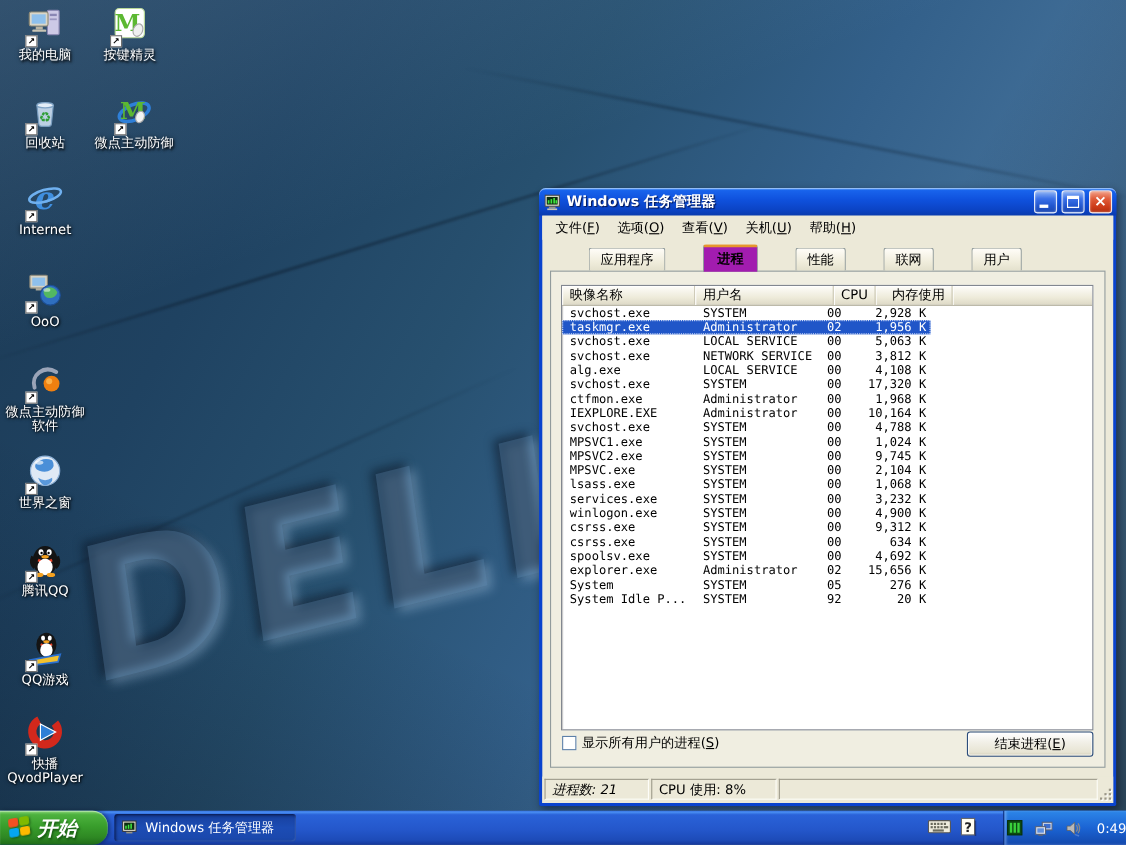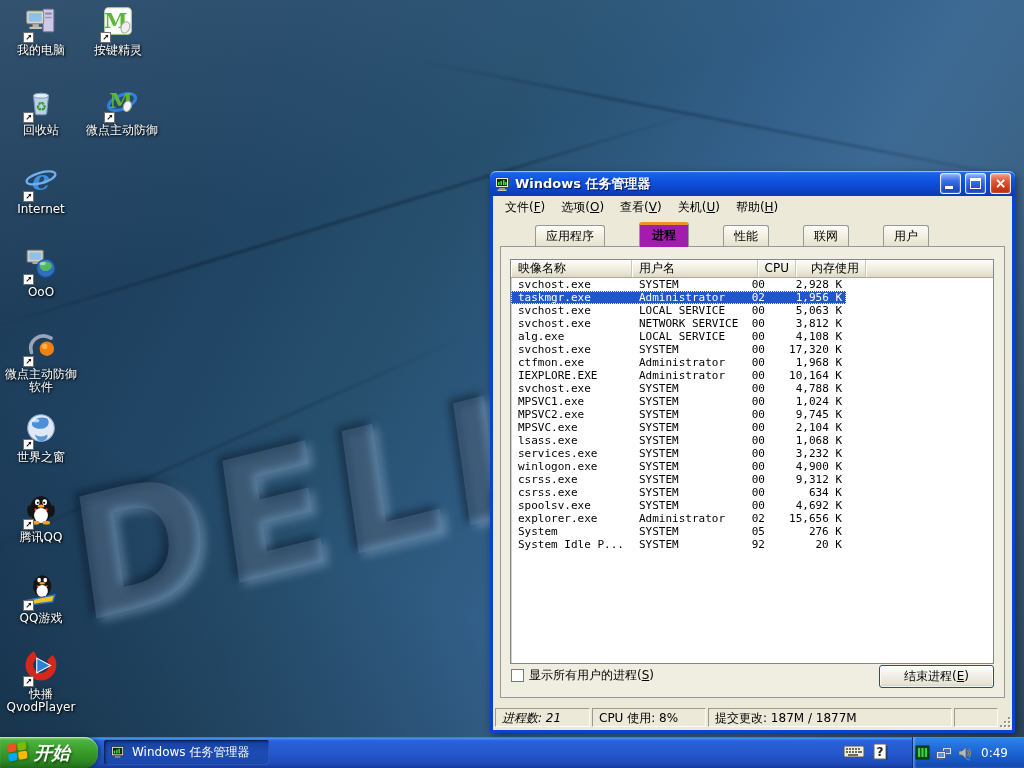--- a/index.html
+++ b/index.html
@@ -106,21 +106,21 @@
   .fl-r{background:#F25022;} .fl-g{background:#7FBA00;} .fl-b{background:#05A6F0;} .fl-y{background:#FFB900;}
   #task-btn { position:absolute; left:104px; top:3px; width:165px; height:25px; border-radius:3px; cursor:pointer;
     background:linear-gradient(180deg,#17409e,#1c4cb4 50%,#1a47ab);
     box-shadow:inset 1px 1px 3px rgba(0,0,25,.75), inset -1px -1px 1px rgba(110,150,230,.35);
     display:flex; align-items:center; gap:6px; padding:0 7px; color:#fff; font:12px "DejaVu Sans",sans-serif; white-space:nowrap; overflow:hidden; }
   .lang-ic { position:absolute; top:6px; cursor:pointer; }
   #kb-icon { left:843px; } #help-icon { left:873px; }
   #tray { position:absolute; right:0; top:0; width:112px; height:31px;
     background:linear-gradient(180deg,#2d86e8 0%,#1b64d4 50%,#1348ac 100%);
     border-left:1px solid #0c2f7a; box-shadow:inset 2px 0 2px rgba(160,200,255,.45);
-    display:flex; align-items:center; gap:5px; padding-left:2px; }
+    display:flex; align-items:center; gap:5px; padding-left:2px;justify-content:space-between; }
   #tray-clock { color:#fff; font:12px "DejaVu Sans",sans-serif; margin-left:3px; }
   .tray-ic { width:16px; height:16px; flex:none; cursor:pointer; }
 </style>
 </head>
 <body>
 
 <div id="desktop">
   <div class="ridge" id="ridge1"></div>
   <div class="ridge" id="ridge2"></div>
   <div class="ridge" id="ridge3"></div>
@@ -454,21 +454,20 @@
         <span id="tm-checkbox"></span>
         <span>显示所有用户的进程(<u>S</u>)</span>
       </div>
       <div id="tm-endbtn">结束进程(<u>E</u>)</div>
     </div>
   </div>
 
   <div id="tm-statusbar">
     <span class="sp sp1">进程数: 21</span>
     <span class="sp sp2">CPU 使用: 8%</span>
-    <span class="sp sp3">提交更改: 187M / 1877M</span>
     <span class="sp sp4"></span>
     <span id="grip">
       <i style="right:0;bottom:0;"></i>
         <i style="right:0;bottom:4px;"></i>
         <i style="right:4px;bottom:0;"></i>
       <i style="right:0;bottom:8px;"></i>
         <i style="right:4px;bottom:4px;"></i>
         <i style="right:8px;bottom:0;"></i>
     </span>
   </div>

